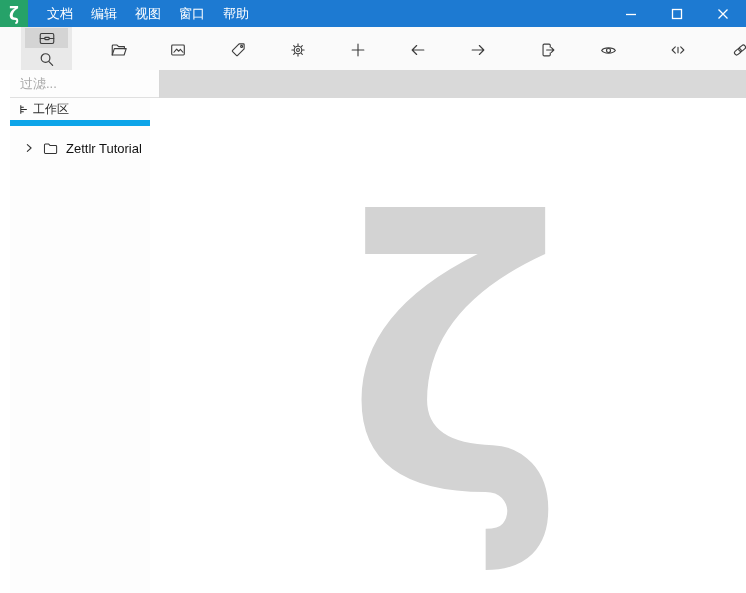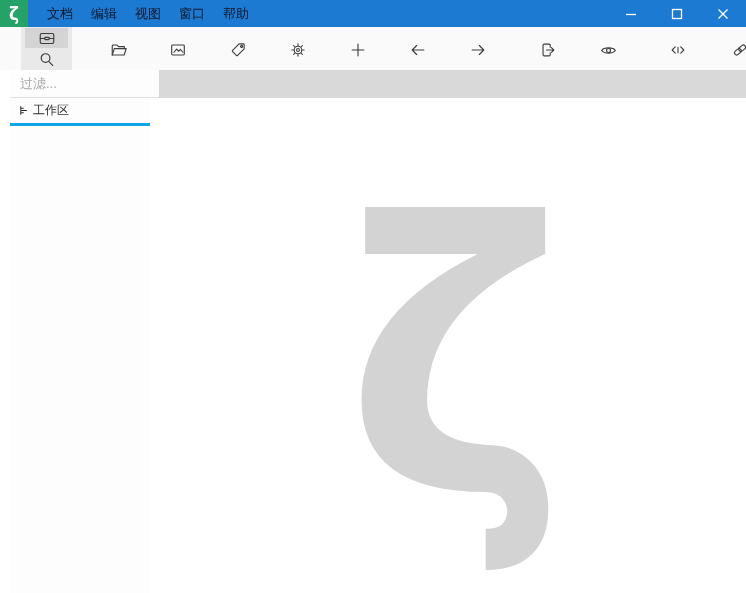--- a/index.html
+++ b/index.html
@@ -7,21 +7,21 @@
   body { font-family:"Liberation Sans","DejaVu Sans",sans-serif; background:#fff; }
   #app { position:relative; width:746px; height:593px; background:#fff; overflow:hidden; }
 
   
   .titlebar { position:absolute; left:0; top:0; width:746px; height:27px;
               background:#1d7ad2; display:flex; align-items:stretch; }
   .logo { width:28px; height:27px; background:#26a269; color:#fff;
           display:flex; align-items:center; justify-content:center;
           font-family:"DejaVu Sans",sans-serif; font-size:17px; font-weight:bold; }
   .menus { display:flex; align-items:center; margin-left:10px; }
-  .menu-item { color:#0f172a; font-size:13px; padding:0 9px; height:27px;
+  .menu-item { color:#ffffff; font-size:13px; padding:0 9px; height:27px;
                display:flex; align-items:center; cursor:default; }
   .win-controls { margin-left:auto; display:flex; }
   .win-btn { width:46px; height:27px; display:flex; align-items:center; justify-content:center; }
   .win-btn svg { stroke:#fff; stroke-width:1.3; fill:none; }
 
   
   .toolbar { position:absolute; left:0; top:27px; width:746px; height:43px;
              background:#fafafa; overflow:hidden; }
   .tb-left-panel { position:absolute; left:21px; top:0; width:51px; height:43px;
                    background:#e9e9e9; }
@@ -41,21 +41,21 @@
   
   .sidebar { position:absolute; left:10px; top:70px; width:150px; height:523px;
              background:#fdfdfd; border-right:1px solid #d7d7d7; }
   .filter-row { height:28px; display:flex; align-items:center;
                 border-bottom:1px solid #e0e0e0; }
   .filter-input { border:none; outline:none; background:transparent; width:100%;
                   font-family:"Liberation Sans",sans-serif; font-size:13px;
                   color:#333; padding:0 10px; }
   .filter-input::placeholder { color:#a9a9a9; }
   .section-row { height:28px; display:flex; align-items:center; padding:0 8px;
-                 border-bottom:3px solid #0ea5e9; color:#2b2b2b; font-size:12px; }
+                 border-bottom:6px solid #0ea5e9; color:#2b2b2b; font-size:12px; }
   .section-row svg { stroke:#2b2b2b; stroke-width:1.1; fill:none; margin-right:2px; }
   .tree { padding-top:9px; }
   .tree-item { height:26px; display:flex; align-items:center; padding-left:14px;
                font-size:13px; color:#111; cursor:default; }
   .tree-item svg { stroke:#333; stroke-width:1.3; fill:none;
                    stroke-linecap:round; stroke-linejoin:round; }
   .tree-chevron { margin-right:9px; }
   .tree-folder { margin-right:8px; stroke-width:1.1 !important; }
 
   
@@ -189,19 +189,30 @@
   <div class="sidebar">
     <div class="filter-row">
       <input class="filter-input" type="text" placeholder="过滤..." style="">
     </div>
     <div class="section-row">
       <svg width="13" height="13" viewBox="0 0 14 14">
         <path d="M3 2.5 V11.5 M3 4.5 H6.2 M3 7 H9.5 M3 9.5 H6.2"></path>
       </svg>
       <span>工作区</span>
     </div>
+    <div class="tree">
+      <div class="tree-item">
+        <svg class="tree-chevron" width="10" height="10" viewBox="0 0 12 12">
+          <path d="M4 2 L8.5 6 L4 10"></path>
+        </svg>
+        <svg class="tree-folder" width="15" height="13" viewBox="0 0 16 14">
+          <path d="M1.5 3.2 a1 1 0 0 1 1-1 h3.6 l1.5 1.6 h6 a1 1 0 0 1 1 1 v6.6 a1 1 0 0 1-1 1 H2.5 a1 1 0 0 1-1-1 z"></path>
+        </svg>
+        <span>Zettlr Tutorial</span>
+      </div>
+    </div>
   </div>
 
   <div class="editor">
     <div class="watermark">ζ</div>
   </div>
 
 </div>
 
 </body></html>

